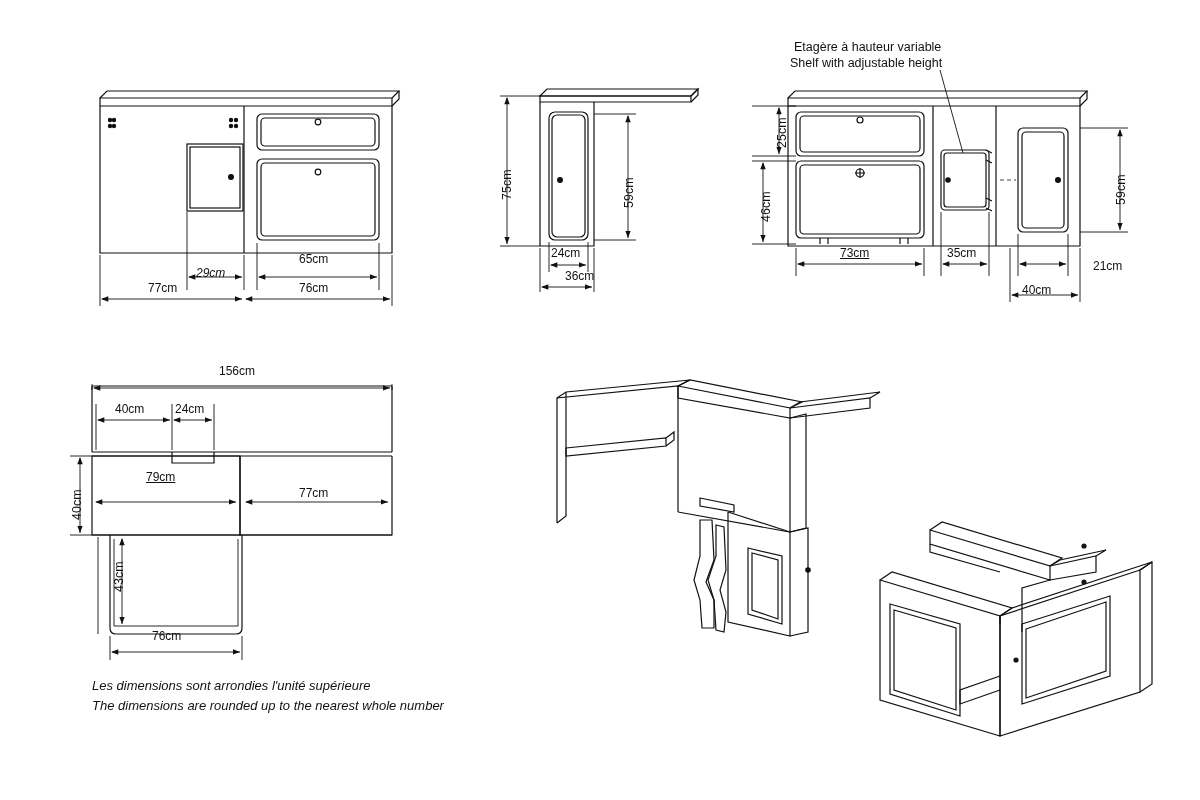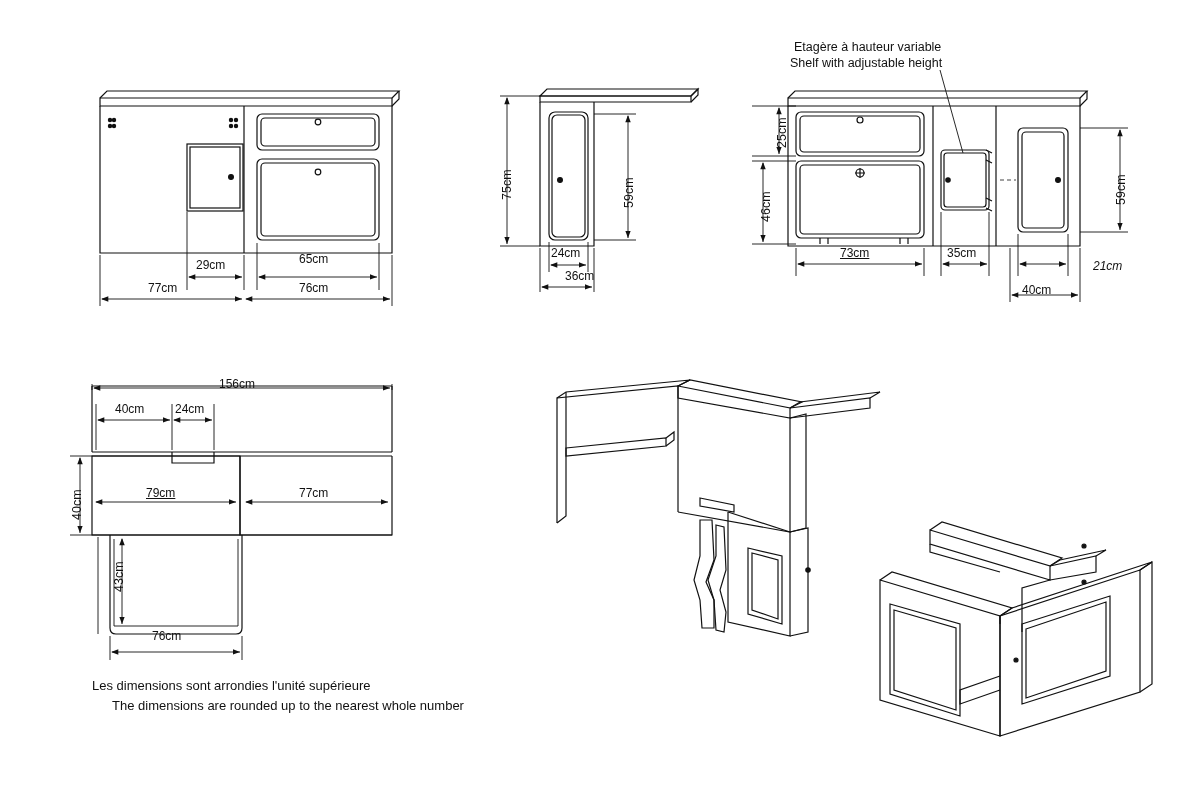--- a/index.html
+++ b/index.html
@@ -4,21 +4,21 @@
 <style>
   html,body{margin:0;padding:0;background:#ffffff;}
   body{width:1200px;height:800px;position:relative;overflow:hidden;
        font-family:"Liberation Sans", sans-serif;color:#111;}
   .stage{position:absolute;left:0;top:0;width:1200px;height:624px;}
   svg{position:absolute;left:0;top:0;width:1200px;height:800px;}
   .txt{position:absolute;font-size:12.5px;color:#111;white-space:nowrap;line-height:1.25;}
   .dim{position:absolute;font-size:12px;color:#111;white-space:nowrap;}
   .dimv{position:absolute;font-size:12.5px;color:#111;white-space:nowrap;
         transform:rotate(-90deg);transform-origin:left top;}
-  .note{position:absolute;font-size:13px;color:#111;white-space:nowrap;line-height:1.45;}
+  .note{position:absolute;font-size:13px;color:#111;white-space:nowrap;line-height:1.45;font-style:italic;}
 </style>
 </head>
 <body>
 
 <div class="stage">
 
 <svg viewBox="0 0 1200 800" xmlns="http://www.w3.org/2000/svg">
   <defs>
     <marker id="ah" markerWidth="9" markerHeight="9" refX="8" refY="3" orient="auto">
       <path d="M0,0 L8,3 L0,6 z" fill="#111"></path>
@@ -233,43 +233,43 @@
     <circle cx="1084" cy="582" r="2" fill="#111"></circle>
     <circle cx="1016" cy="660" r="2" fill="#111"></circle>
     <path d="M1050,580 L1022,588 L1022,624"></path>
     <path d="M930,544 L930,552 L1000,572"></path>
   </g>
 </svg>
 
 <div class="txt" style="left:794px;top:40px;">Etagère à hauteur variable</div>
 <div class="txt" style="left:790px;top:56px;text-align:center;">Shelf with adjustable height</div>
 
-<div class="dim" style="left:196px;top:258px;">29cm</div>
+<div class="dim" style="left:196px;top:266px;font-style:italic;">29cm</div>
 <div class="dim" style="left:299px;top:252px;">65cm</div>
 <div class="dim" style="left:148px;top:281px;">77cm</div>
 <div class="dim" style="left:299px;top:281px;">76cm</div>
 
 <div class="dimv" style="left:500px;top:200px;">75cm</div>
 <div class="dimv" style="left:622px;top:208px;">59cm</div>
 <div class="dim" style="left:551px;top:246px;">24cm</div>
 <div class="dim" style="left:551px;top:269px;margin-left:14px;">36cm</div>
 
 <div class="dimv" style="left:775px;top:148px;">25cm</div>
 <div class="dimv" style="left:759px;top:222px;">46cm</div>
 <div class="dimv" style="left:1114px;top:205px;">59cm</div>
 <div class="dim" style="left:840px;top:246px;text-decoration:underline;">73cm</div>
 <div class="dim" style="left:947px;top:246px;text-align:center;">35cm</div>
-<div class="dim" style="left:1093px;top:259px;font-style:italic;">21cm</div>
+<div class="dim" style="left:1093px;top:259px;">21cm</div>
 <div class="dim" style="left:1022px;top:283px;">40cm</div>
 
-<div class="dim" style="left:219px;top:377px;">156cm</div>
+<div class="dim" style="left:219px;top:364px;">156cm</div>
 <div class="dim" style="left:115px;top:402px;">40cm</div>
 <div class="dim" style="left:175px;top:402px;">24cm</div>
 <div class="dimv" style="left:70px;top:520px;">40cm</div>
-<div class="dim" style="left:146px;top:486px;text-decoration:underline;">79cm</div>
+<div class="dim" style="left:146px;top:470px;text-decoration:underline;">79cm</div>
 <div class="dim" style="left:299px;top:486px;">77cm</div>
 <div class="dimv" style="left:112px;top:592px;">43cm</div>
 <div class="dim" style="left:152px;top:629px;">76cm</div>
 
 <div class="note" style="left:92px;top:677px;">Les dimensions sont arrondies  l'unité supérieure</div>
-<div class="note" style="left:92px;top:697px;margin-left:20px;">The dimensions are rounded up to the nearest whole number</div>
+<div class="note" style="left:92px;top:697px;">The dimensions are rounded up to the nearest whole number</div>
 
 </div>
 
 </body></html>

